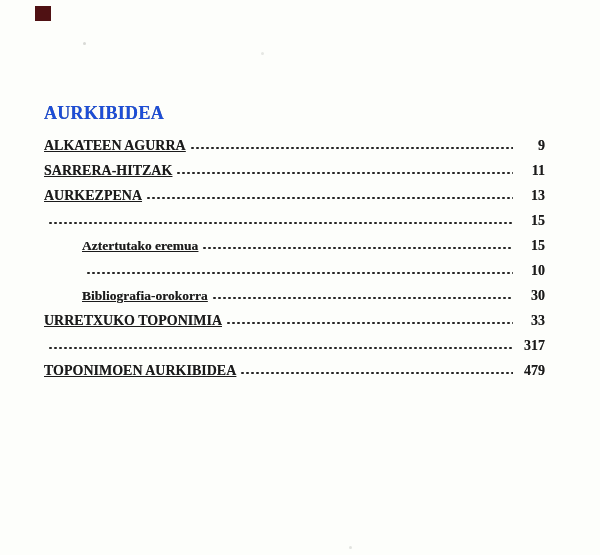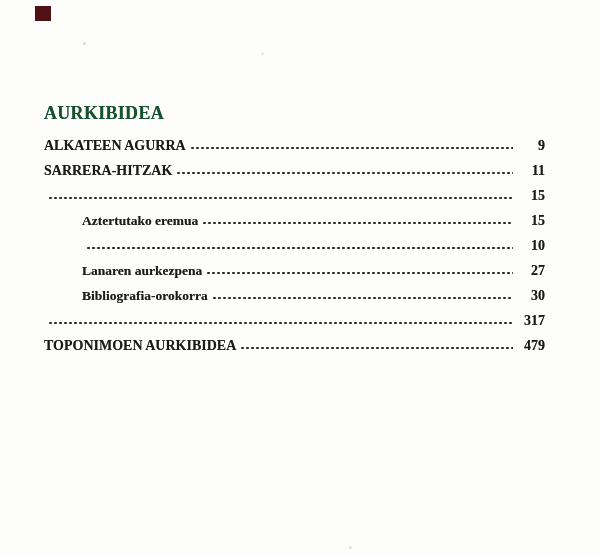--- a/index.html
+++ b/index.html
@@ -18,33 +18,33 @@
   .speck {
     position: absolute; width: 3px; height: 3px; border-radius: 50%;
     background: #b9bcb6; opacity: 0.55;
   }
   .speck.s1 { left: 83px;  top: 42px;  }
   .speck.s2 { left: 261px; top: 52px;  opacity: 0.35; }
   .speck.s3 { left: 349px; top: 546px; opacity: 0.4; }
   .title {
     position: absolute; left: 44px; top: 91px;
     font-size: 18px; font-weight: 700; letter-spacing: 0.3px;
-    color: #14532d;
+    color: #1d4ed8;
     text-shadow: 0 0 0.4px rgba(20,20,20,0.55);
   }
   .toc {
     position: absolute; left: 44px; top: 133px; width: 501px;
   }
   .toc-row {
     display: flex; align-items: baseline;
     height: 25px;
     font-size: 14px; font-weight: 700; color: #1b1b1b;
     text-shadow: 0 0 0.4px rgba(20,20,20,0.5);
   }
-  .toc-row .lbl { white-space: nowrap; line-height: 25px; }
+  .toc-row .lbl { white-space: nowrap; line-height: 25px; text-decoration: underline; }
   .toc-row.sub { padding-left: 38px; }
   .toc-row.sub .lbl { font-size: 13.5px; }
   .leader {
     flex: 1 1 auto;
     height: 4px;
     margin-left: 4px;
     background-image: radial-gradient(circle, #242424 1.05px, rgba(0,0,0,0) 1.35px);
     background-size: 5px 4px;
     background-repeat: repeat-x;
     background-position: 0 100%;
@@ -69,41 +69,46 @@
     <span class="lbl">ALKATEEN AGURRA</span>
     <span class="leader"></span>
     <span class="pagenum">9</span>
   </div>
     <div class="toc-row">
     <span class="lbl">SARRERA-HITZAK</span>
     <span class="leader"></span>
     <span class="pagenum">11</span>
   </div>
     <div class="toc-row">
+    <span class="lbl">AURKEZPENA</span>
+    <span class="leader"></span>
+    <span class="pagenum">13</span>
+  </div>
+    <div class="toc-row">
     <span class="leader"></span>
     <span class="pagenum">15</span>
   </div>
     <div class="toc-row sub">
     <span class="lbl">Aztertutako eremua</span>
     <span class="leader"></span>
     <span class="pagenum">15</span>
   </div>
     <div class="toc-row sub">
     <span class="leader"></span>
     <span class="pagenum">10</span>
   </div>
     <div class="toc-row sub">
-    <span class="lbl">Lanaren aurkezpena</span>
-    <span class="leader"></span>
-    <span class="pagenum">27</span>
-  </div>
-    <div class="toc-row sub">
     <span class="lbl">Bibliografia-orokorra</span>
     <span class="leader"></span>
     <span class="pagenum">30</span>
+  </div>
+    <div class="toc-row">
+    <span class="lbl">URRETXUKO TOPONIMIA</span>
+    <span class="leader"></span>
+    <span class="pagenum">33</span>
   </div>
     <div class="toc-row">
     <span class="leader"></span>
     <span class="pagenum">317</span>
   </div>
     <div class="toc-row">
     <span class="lbl">TOPONIMOEN AURKIBIDEA</span>
     <span class="leader"></span>
     <span class="pagenum">479</span>
   </div>

